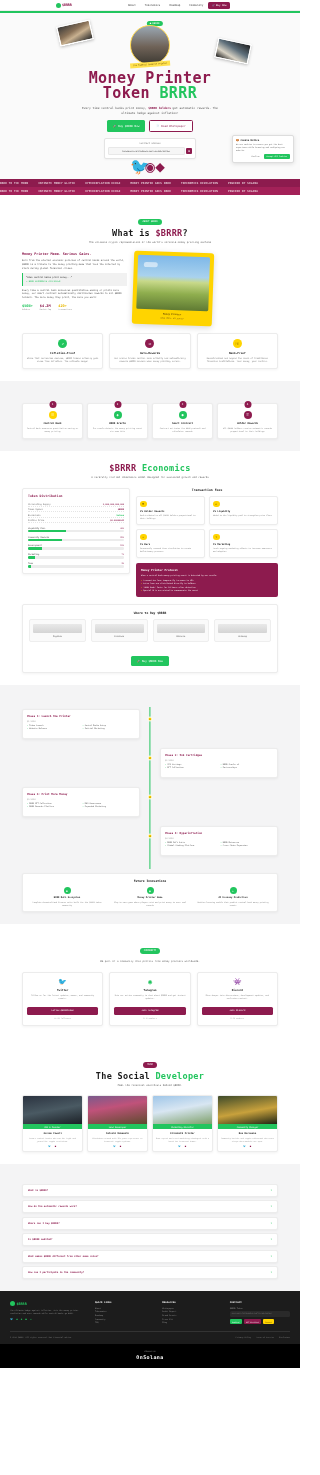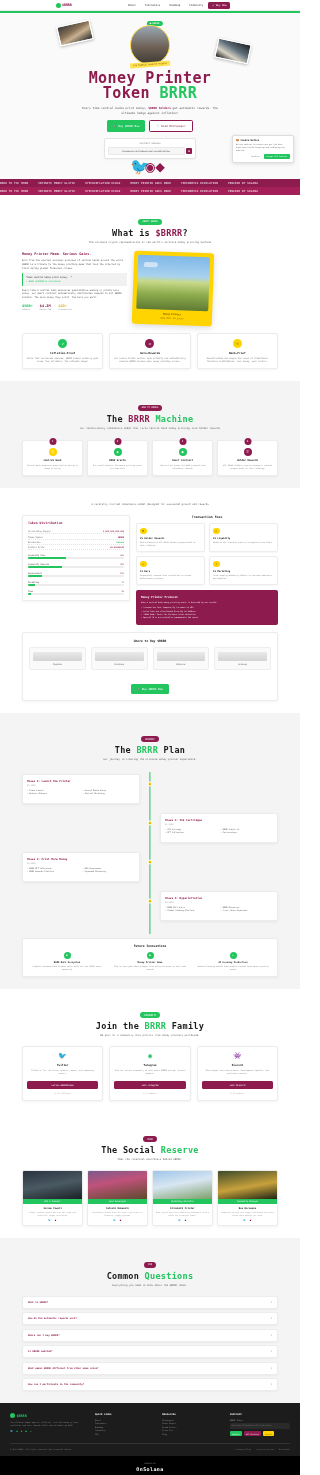--- a/index.html
+++ b/index.html
@@ -532,27 +532,20 @@
       <div class="card-icon ic-yellow">
           <span>⚿</span>
         </div>
       <div class="card-t">Bank-Proof</div>
       <div class="card-p">Decentralized and beyond the reach of traditional financial institutions. Your money, your control.</div>
     </div>
   </div>
 </section>
 
 <section class="sec-gray">
-  <div class="sec-head">
-    <span class="pill maroon">HOW IT WORKS</span>
-    <h2>
-      <span>The </span><span class="m">BRRR</span><span class="g"> Machine</span>
-    </h2>
-    <p class="sec-sub">Our revolutionary tokenomics model that turns central bank money printing into holder rewards</p>
-  </div>
   <div class="steps">
     <div class="step">
       <div class="step-num">1</div>
       <div class="step-icon ic-yellow">
           <span>☰</span>
         </div>
       <div class="step-t">Central Bank</div>
       <div class="step-p">Central bank announces quantitative easing or money printing</div>
     </div>
     <div class="step">
@@ -577,20 +570,23 @@
           <span>⚿</span>
         </div>
       <div class="step-t">Holder Rewards</div>
       <div class="step-p">All $BRRR holders receive automatic rewards proportional to their holdings</div>
     </div>
   </div>
 </section>
 
 <section>
   <div class="sec-head">
+    <h2>
+      <span class="m">$BRRR </span><span class="g">Economics</span>
+    </h2>
     <p class="sec-sub">A carefully crafted tokenomics model designed for sustained growth and rewards</p>
   </div>
 
   <div class="econ-grid">
     <div class="panel" style="width:108px">
       <div class="panel-t">Token Distribution</div>
       <div class="kv">
         <span class="k">Circulating Supply</span>
         <span class="v">1,000,000,000,000</span>
       </div>
@@ -723,27 +719,20 @@
     <div class="buy-cta">
       <span class="btn-green" style="display:inline-flex">
         <span>🚀</span>
         <span>Buy $BRRR Now</span>
       </span>
     </div>
   </div>
 </section>
 
 <section class="sec-gray">
-  <div class="sec-head">
-    <span class="pill maroon">ROADMAP</span>
-    <h2>
-      <span>The </span><span class="g">BRRR</span><span> Plan</span>
-    </h2>
-    <p class="sec-sub">Our journey to creating the ultimate money printer experience.</p>
-  </div>
 
   <div class="timeline">
     <div class="tl-row">
       <div class="tl-dot">1</div>
       <div class="tl-card">
         <div class="tl-t">Phase 1: Launch the Printer</div>
         <div class="tl-d">Q1 2024</div>
         <ul class="tl-items">
           <li>Token Launch</li>
           <li>Social Media Setup</li>
@@ -820,23 +809,20 @@
         <div class="future-n">AI Economy Prediction</div>
         <div class="future-p">Machine learning models that predict central bank money printing events</div>
       </div>
     </div>
   </div>
 </section>
 
 <section>
   <div class="sec-head">
     <span class="pill">COMMUNITY</span>
-    <h2>
-      <span>Join the </span><span class="g">BRRR</span><span> Family</span>
-    </h2>
     <p class="sec-sub">Be part of a community that profits from money printers worldwide.</p>
   </div>
   <div class="comm-grid">
     <div class="comm">
       <div class="comm-ic tw">🐦</div>
       <div class="comm-t">Twitter</div>
       <div class="comm-p">Follow us for the latest updates, memes, and community events.</div>
       <div class="comm-btn">Follow @BRRRtoken</div>
       <div class="comm-f">15.2K followers</div>
     </div>
@@ -854,21 +840,21 @@
       <div class="comm-btn">Join Discord</div>
       <div class="comm-f">6.3K members</div>
     </div>
   </div>
 </section>
 
 <section>
   <div class="sec-head">
     <span class="pill maroon">TEAM</span>
     <h2>
-      <span>The Social </span><span class="g">Reserve</span>
+      <span>The Social </span><span class="g">Developer</span>
     </h2>
     <p class="sec-sub">Meet the financial anarchists behind $BRRR.</p>
   </div>
   <div class="team-grid">
     <div class="member">
       <div class="member-photo m1"></div>
       <div class="member-role">CEO &amp; Founder</div>
       <div class="member-body">
         <div class="member-n">Jerome Powell</div>
         <div class="member-b">Former central banker who saw the light and joined the crypto revolution.</div>
@@ -911,27 +897,20 @@
         <div class="member-soc">
           <span>🐦</span>
           <span>◼</span>
         </div>
       </div>
     </div>
   </div>
 </section>
 
 <section class="sec-gray">
-  <div class="sec-head">
-    <span class="pill maroon">FAQ</span>
-    <h2>
-      <span>Common </span><span class="g">Questions</span>
-    </h2>
-    <p class="sec-sub">Everything you need to know about the $BRRR token.</p>
-  </div>
   <div class="faq-list">
     <div class="faq-item">
       <span class="faq-q">What is $BRRR?</span>
       <span class="faq-chev">▾</span>
     </div>
     <div class="faq-item">
       <span class="faq-q">How do the automatic rewards work?</span>
       <span class="faq-chev">▾</span>
     </div>
     <div class="faq-item">

